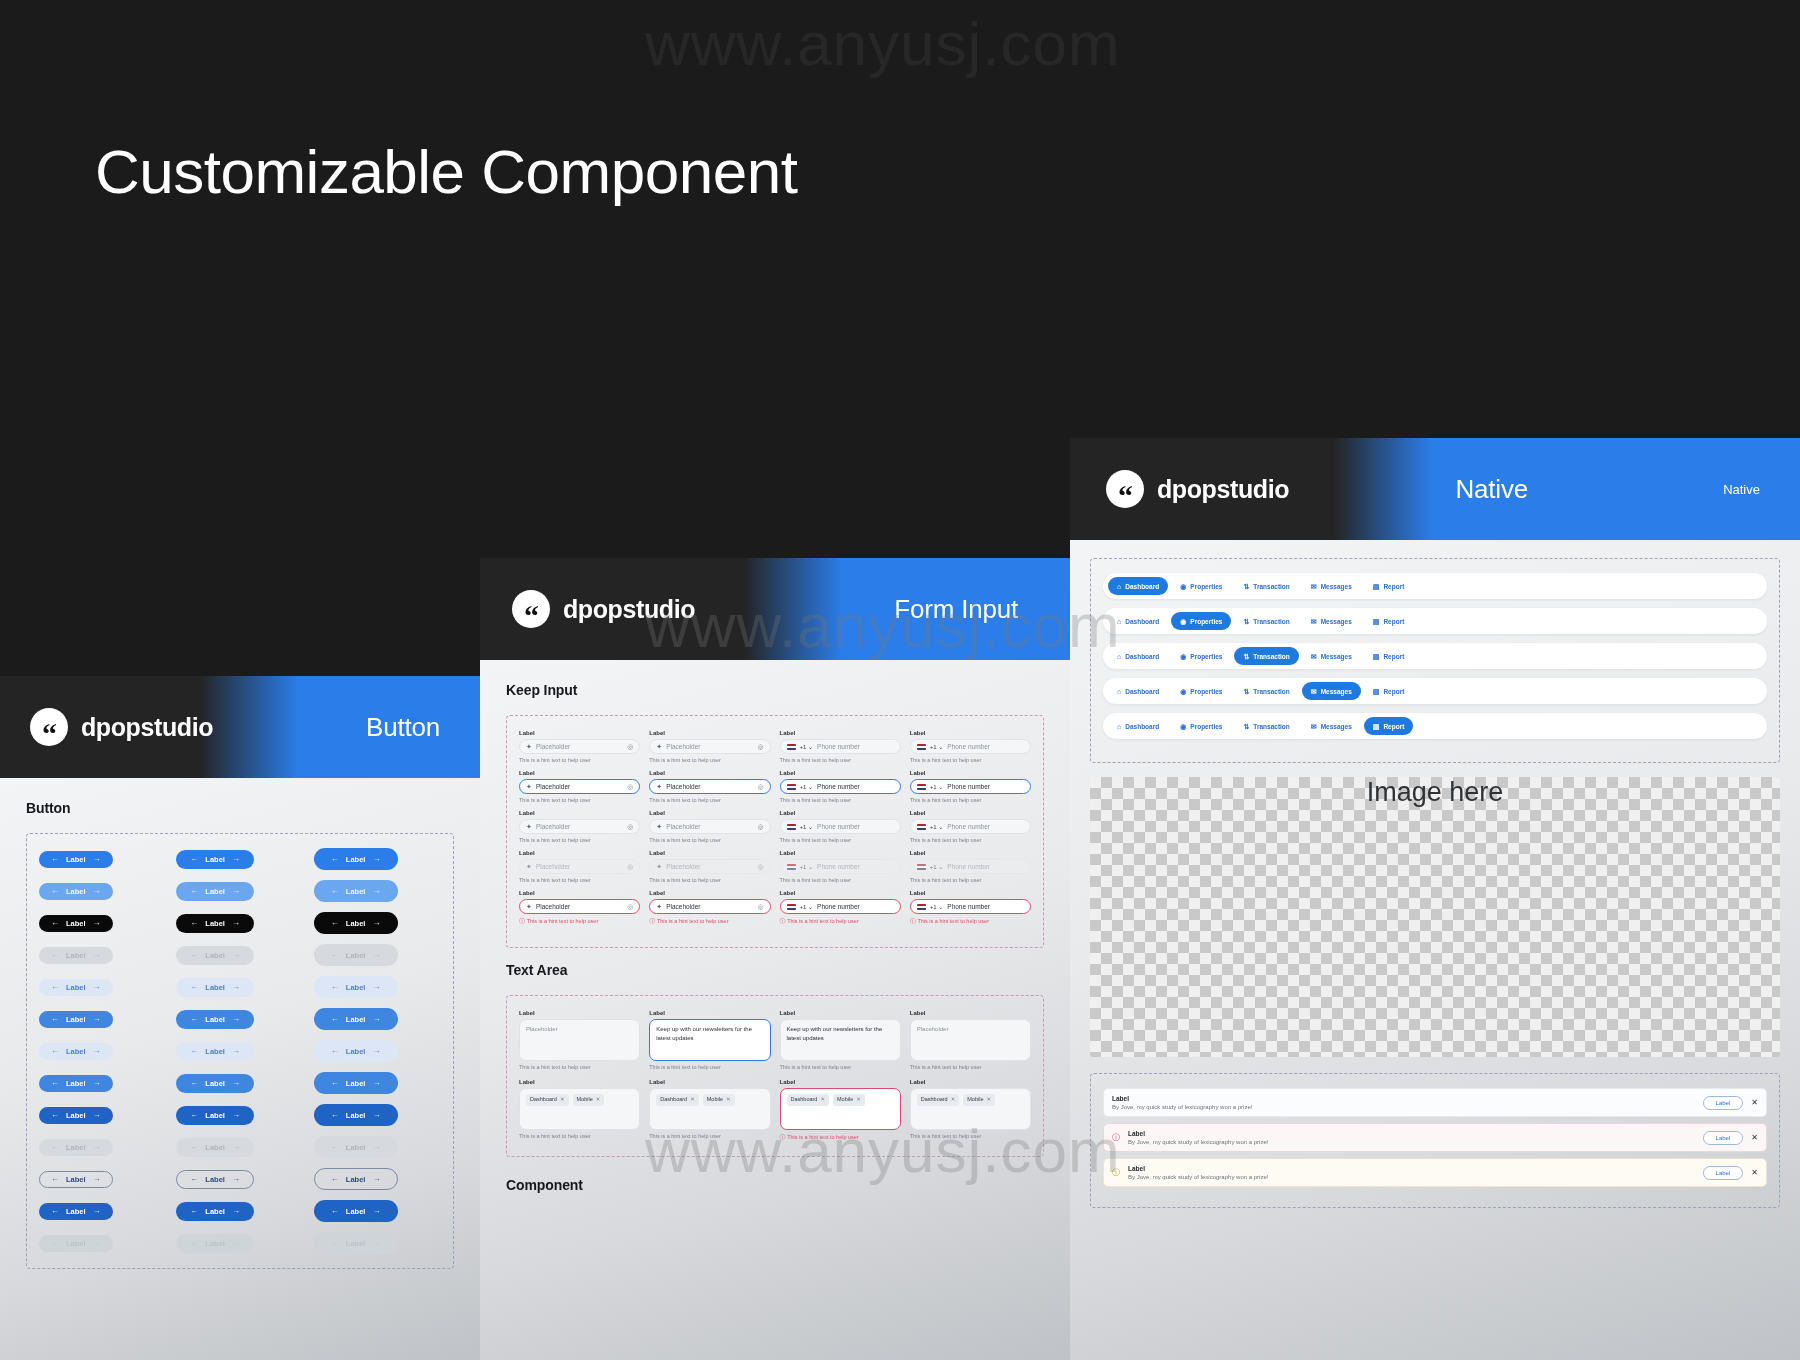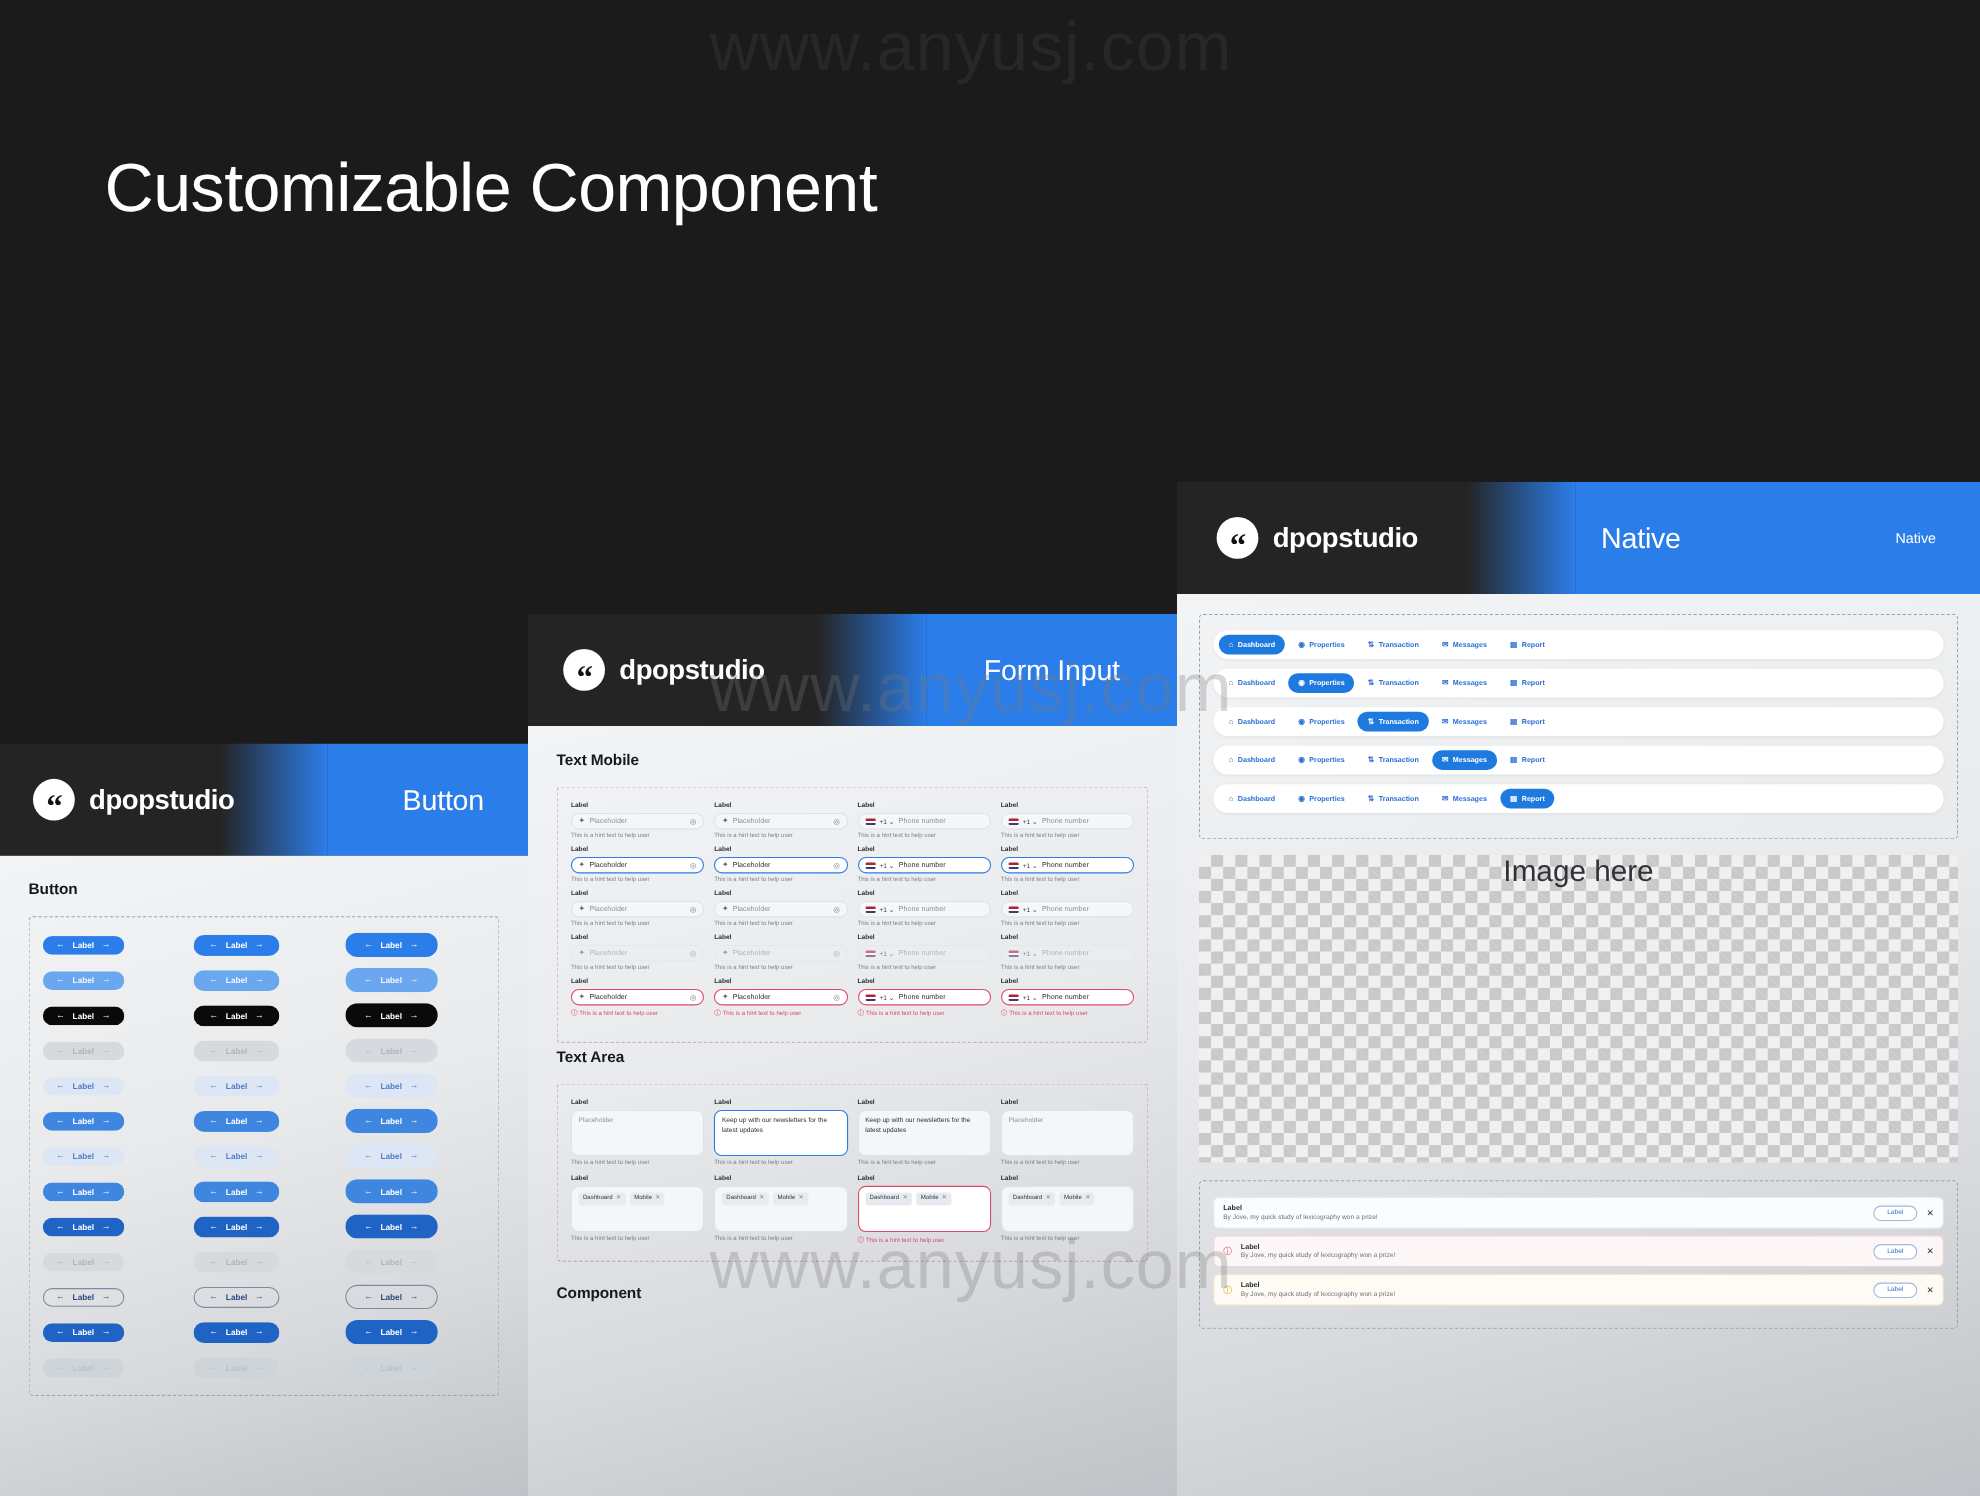--- a/index.html
+++ b/index.html
@@ -523,21 +523,21 @@
     <div class="banner-fade" style="right:228px"></div>
     <div class="brand" style="margin-left:32px">
       <div class="brand-mark">
           <span>“</span>
         </div>
       <div class="brand-name">dpopstudio</div>
     </div>
     <div class="banner-title" style="position:absolute;right:52px">Form Input</div>
   </div>
   <div class="card-body">
-    <div class="section-title">Text Mobile</div>
+    <div class="section-title">Keep Input</div>
     <div class="dashed pink">
       <div class="fi-grid" id="fi-grid">
           <div class="fi-col">
             <div class="fi-field">
               <div class="fi-label">Label</div>
               <div class="fi-box">
                 <span class="fi-ico">✦</span>
                 <span class="fi-ph">Placeholder</span>
                 <span class="fi-eye">◎</span>
               </div>
@@ -717,21 +717,21 @@
                 <div class="flag"></div>
                 <span class="cc">+1 ⌄</span>
                 <span class="fi-ph">Phone number</span>
               </div>
               <div class="fi-hint err"><span class="warn">ⓘ </span>This is a hint text to help user</div>
             </div>
           </div>
         </div>
     </div>
 
-    <div class="section-title" style="margin-top:4px">Text Area</div>
+    <div class="section-title" style="margin-top:14px">Text Area</div>
     <div class="dashed pink">
       <div class="ta-grid" id="ta-grid">
           <div>
             <div class="fi-label">Label</div>
             <div class="ta-box">Placeholder</div>
             <div class="fi-hint">This is a hint text to help user</div>
           </div>
           <div>
             <div class="fi-label">Label</div>
             <div class="ta-box focus">Keep up with our newsletters for the latest updates</div>

